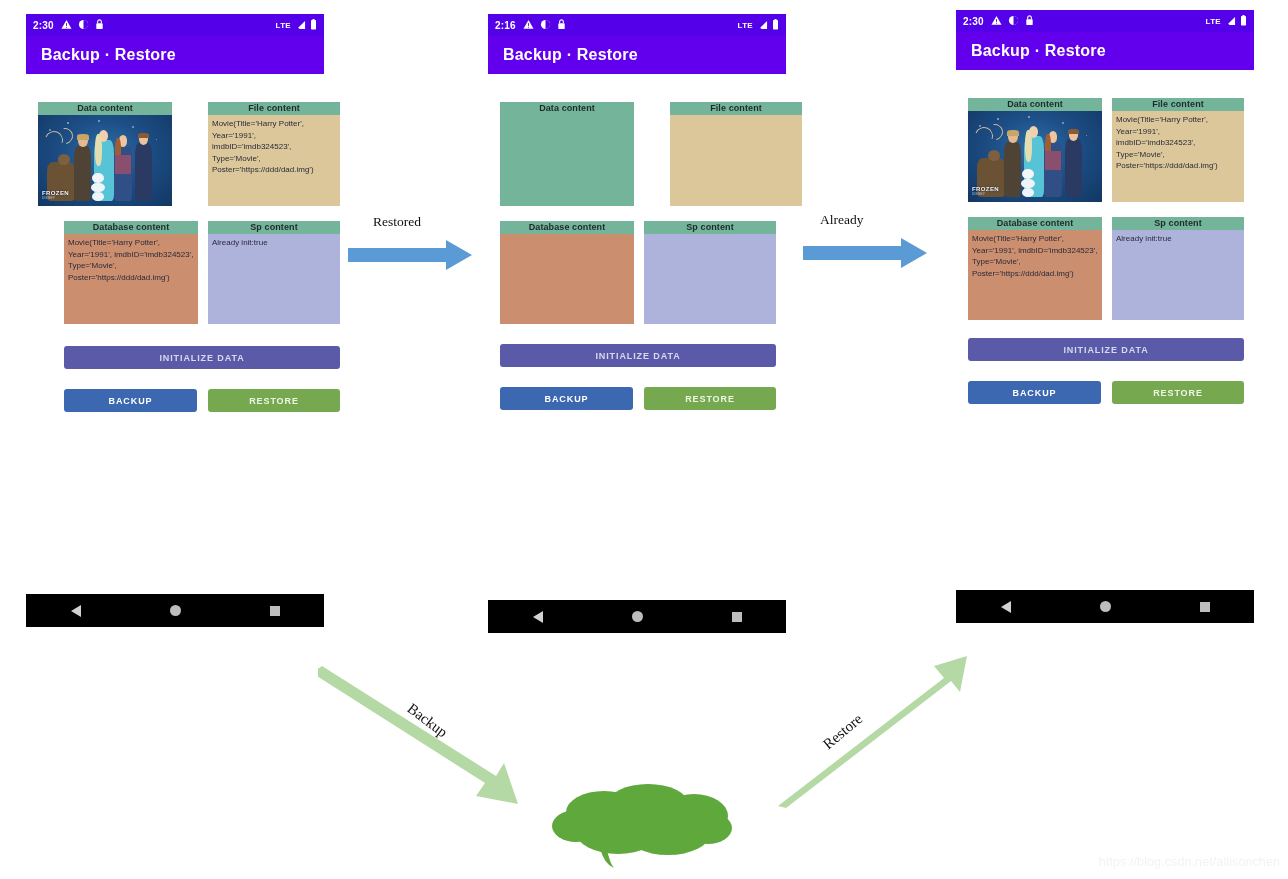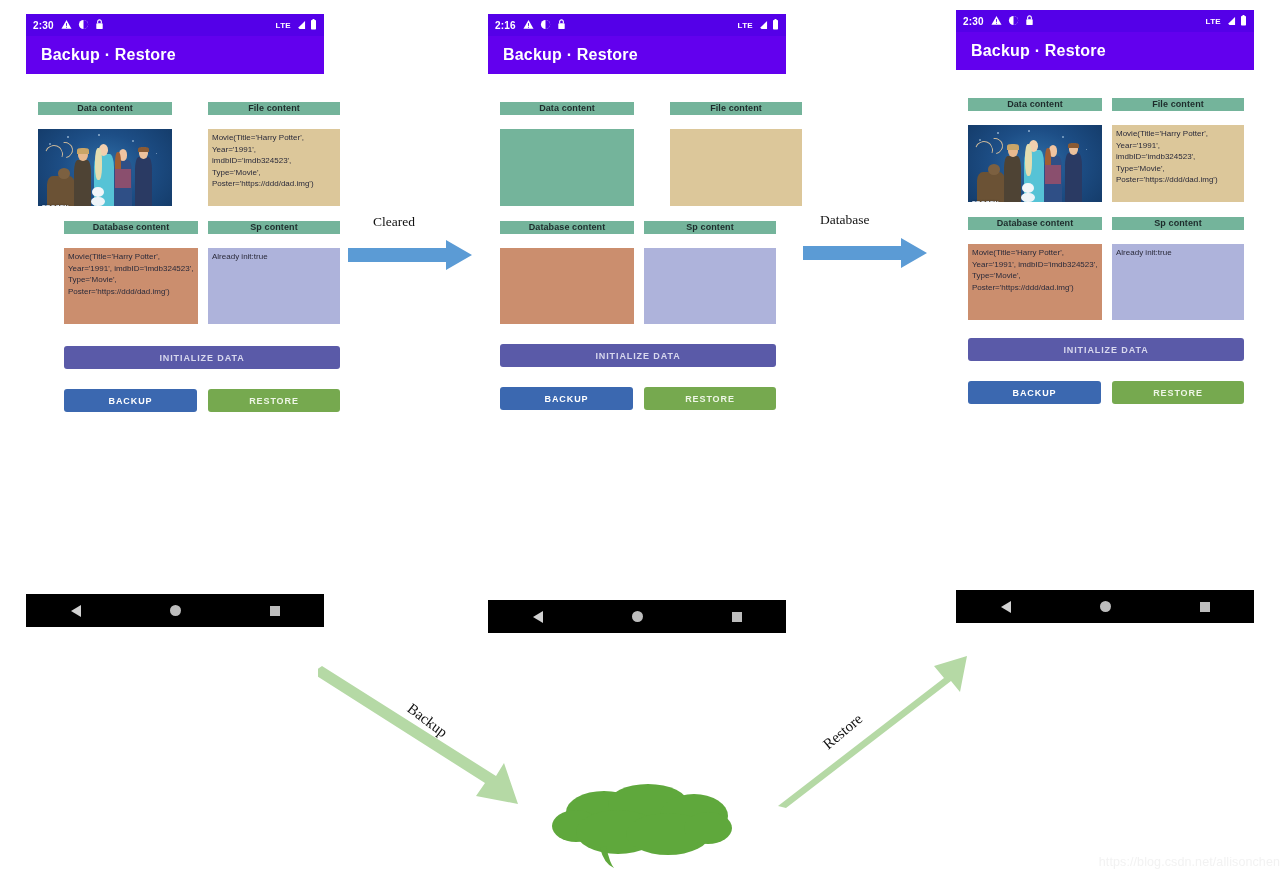--- a/index.html
+++ b/index.html
@@ -76,21 +76,20 @@
     letter-spacing: .1px;
   }
   .panel-body {
     font-size: 8px;
     line-height: 11.5px;
     color: #2a2a3a;
     padding: 3px 4px 0 4px;
     box-sizing: border-box;
     height: calc(100% - 13px);
     word-break: break-word;
-    margin-top: 14px;
   }
   .panel-body.img-body { padding: 0; }
   .bg-data { background: #74b49b; }
   .bg-file { background: #dcc79a; }
   .bg-db   { background: #cb8e6e; }
   .bg-sp   { background: #aeb3db; }
 
   
   .poster {
     width: 100%;
@@ -514,28 +513,28 @@
     <span class="nav-home"></span>
     <span class="nav-recent"></span>
   </div>
 </div>
 
 <div class="harrow" style="left:348px; top:240px; width:124px; height:34px;">
   <svg width="124" height="34" viewBox="0 0 124 34">
     <path d="M0 8 L98 8 L98 0 L124 15 L98 30 L98 22 L0 22 Z" fill="#5b9bd5"></path>
   </svg>
 </div>
-<span class="harrow-label" style="left:373px; top:214px;">Cleared</span>
+<span class="harrow-label" style="left:373px; top:214px;">Restored</span>
 
 <div class="harrow" style="left:803px; top:238px; width:124px; height:34px;">
   <svg width="124" height="34" viewBox="0 0 124 34">
     <path d="M0 8 L98 8 L98 0 L124 15 L98 30 L98 22 L0 22 Z" fill="#5b9bd5"></path>
   </svg>
 </div>
-<span class="harrow-label" style="left:820px; top:212px;">Database</span>
+<span class="harrow-label" style="left:820px; top:212px;">Already</span>
 
 <div class="diag" style="left:318px; top:664px; width:208px; height:146px;">
   <svg width="208" height="146" viewBox="0 0 208 146">
     <path d="M4 2 L178 112 L186 99 L200 140 L158 132 L167 119 L-6 9 Z" fill="#b5d9a5"></path>
   </svg>
 </div>
 <span class="diag-label" style="left:414px; top:700px; transform:rotate(37deg); transform-origin:left top;">Backup</span>
 
 <div class="diag" style="left:772px; top:650px; width:196px; height:158px;">
   <svg width="196" height="158" viewBox="0 0 196 158">

